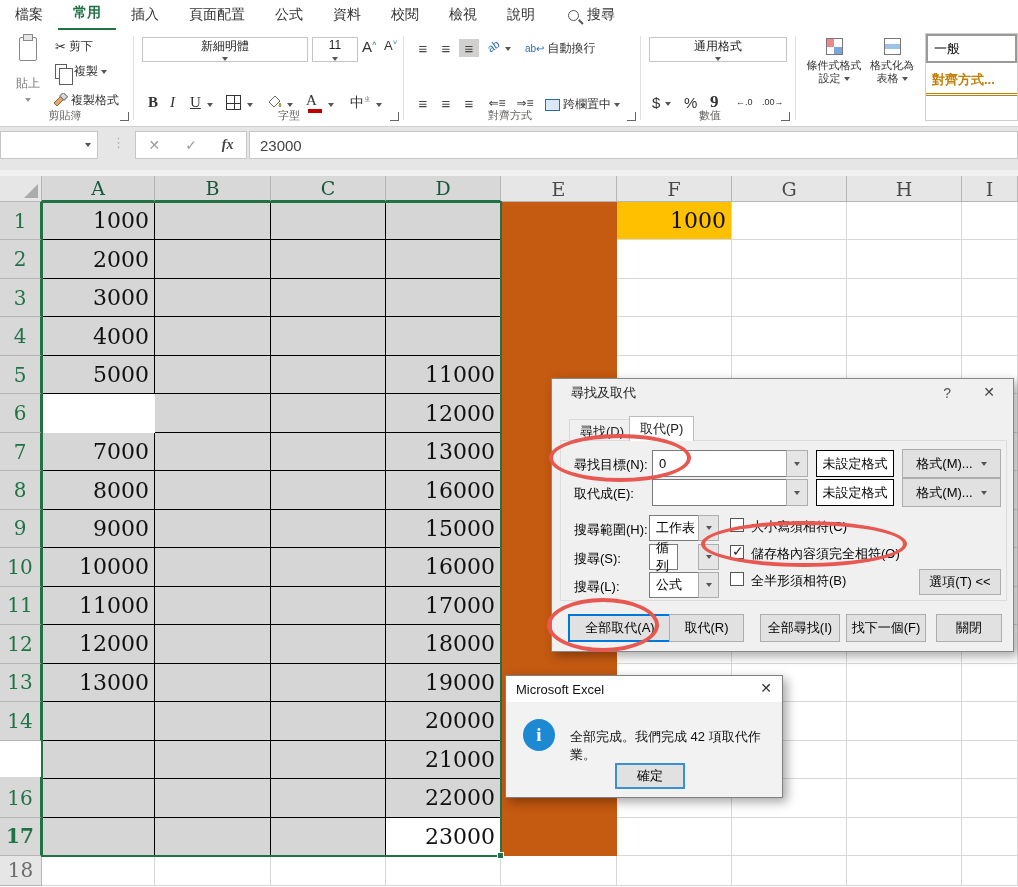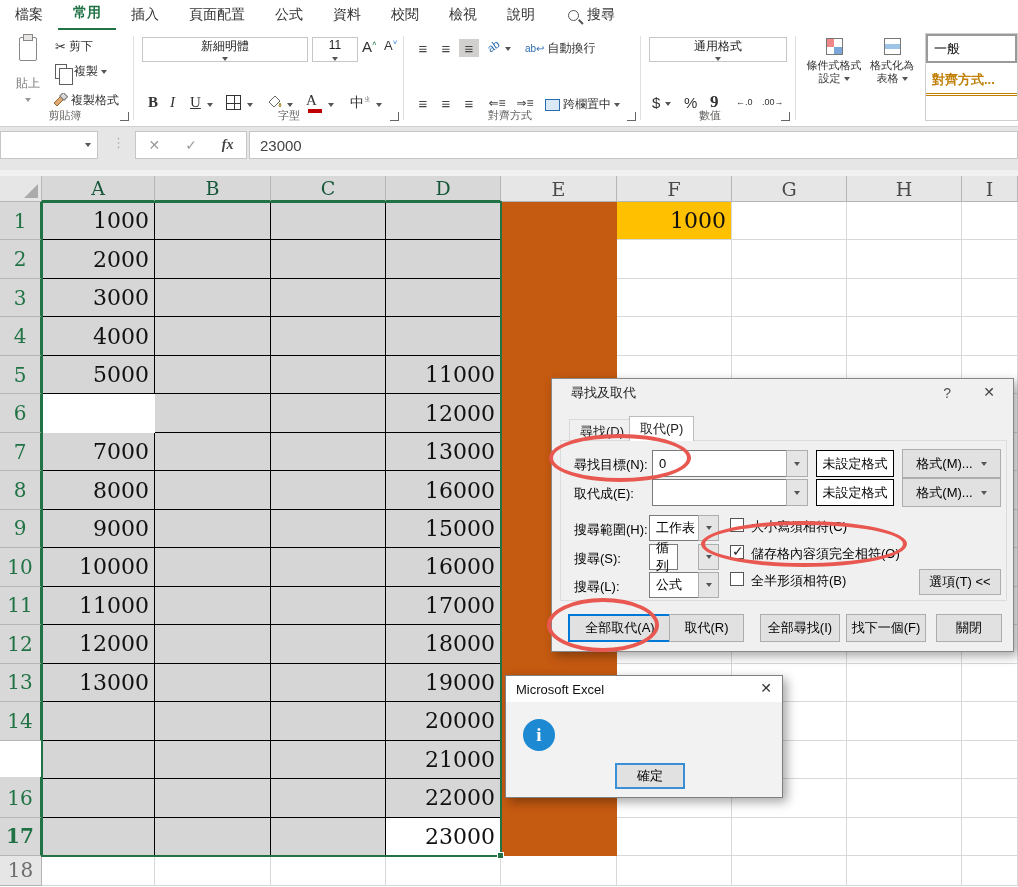--- a/index.html
+++ b/index.html
@@ -577,20 +577,21 @@
     <div class="frbtn" style="left:117px; top:235px; width:75px; height:28px;">取代(R)</div>
     <div class="frbtn" style="left:208px; top:235px; width:80px; height:28px;">全部尋找(I)</div>
     <div class="frbtn" style="left:294px; top:235px; width:80px; height:28px;">找下一個(F)</div>
     <div class="frbtn" style="left:384px; top:235px; width:66px; height:28px;">關閉</div>
   </div>
 
   <div id="msgbox">
     <div id="msgtitle">Microsoft Excel</div>
     <div id="msgclose">✕</div>
     <div id="infoicon">i</div>
+    <div id="msgtext">全部完成。我們完成 42 項取代作業。</div>
     <div id="okbtn">確定</div>
   </div>
 
   <div class="redoval" id="oval1"></div>
   <div class="redoval" id="oval2"></div>
   <div class="redoval" id="oval3"></div>
 
 </div>
 
 </body></html>

